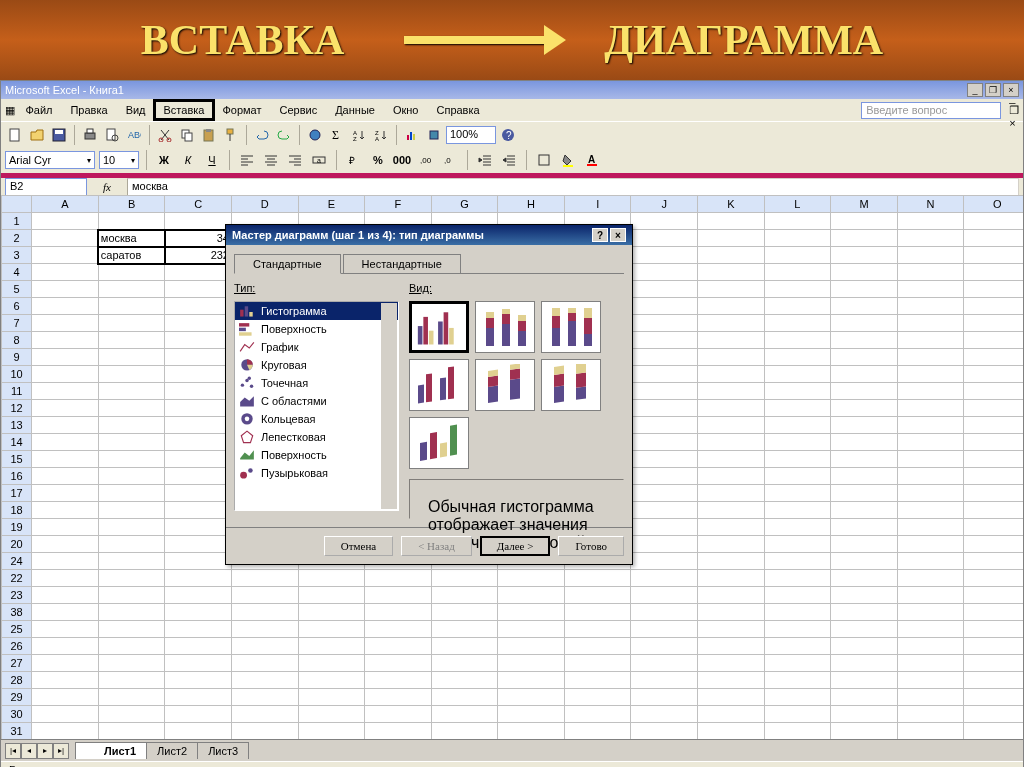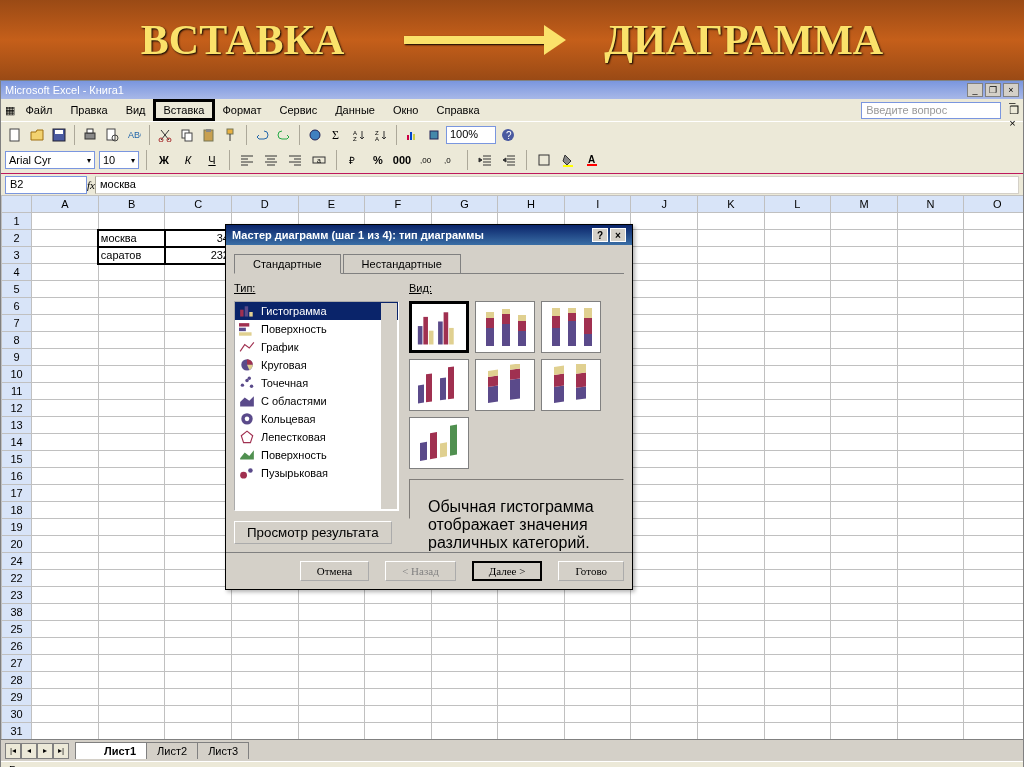--- a/index.html
+++ b/index.html
@@ -26,21 +26,21 @@
 .tb svg { width: 14px; height: 14px; }
 .sep { width: 1px; height: 20px; background: #aca899; margin: 0 3px; }
 .zoom { width: 50px; height: 18px; border: 1px solid #7a96df; background: #fff; padding:1px 3px; font-size:11px; }
 
 .fmtbar { height: 26px; background: #ece9d8; display: flex; align-items: center; padding: 0 4px; gap: 4px; }
 .combo { height: 18px; border: 1px solid #7a96df; background: #fff; padding:1px 3px; font-size:11px; display:flex; align-items:center; position:relative; }
 .combo::after { content:"▾"; position:absolute; right:3px; font-size:8px; color:#000; }
 .combo.font { width: 90px; }
 .combo.size { width: 40px; }
 
-.fxbar { height: 22px; background: #ece9d8; border-top: 1px solid #be185d; display: flex; align-items: center; padding: 0 4px; gap: 0; }
+.fxbar { height: 22px; background: #ece9d8; border-top: 5px solid #be185d; display: flex; align-items: center; padding: 0 4px; gap: 16px; }
 .namebox { width: 82px; height: 18px; border: 1px solid #7a96df; background: #fff; padding:1px 4px; font-size:11px; }
 .fxicon { font-style: italic; font-family: "Times New Roman"; }
 .fxinput { flex: 1; height: 18px; border: 1px solid #d4d0c8; background: #fff; padding:1px 4px; font-size:11px; border-left:1px solid #aca899; }
 
 
 .grid-wrap { position: relative; background: #fff; height: 544px; overflow: hidden; }
 .grid-wrap table { border-collapse: collapse; table-layout: fixed; width: 1030px; }
 .grid-wrap th, .grid-wrap td { border: 1px solid #c0c0c0; font-size: 11px; font-family: Arial; height: 17px; padding: 0 2px; }
 .grid-wrap th { background: #d8e4f8; color: #000; font-weight: normal; text-align:center; }
 .grid-wrap th.rowh { width: 30px; background:#d8e4f8; text-align:center; }
@@ -76,21 +76,21 @@
 .typelist .item .ico { width:16px; height:14px; display:flex; align-items:center; justify-content:center; }
 .scrollbit { position:absolute; right:1px; top:1px; bottom:1px; width:16px; background:#d4d0c8; }
 
 .subtypes { display:flex; flex-wrap:wrap; gap:6px; }
 .subtype { width: 60px; height: 52px; border:1px solid #808080; background:#fff; display:flex; align-items:center; justify-content:center; padding:4px; }
 .subtype.sel { border:3px solid #000; }
 .subtype svg { width: 50px; height: 42px; }
 
 .desc { border:1px inset #d4d0c8; padding:18px; margin-top:10px; height:40px; font-size:16px; }
 .preview-btn { margin-top: 10px; padding: 3px 12px; border:1px outset #fff; background:#d4d0c8; }
-.dlg-buttons { display:flex; justify-content:flex-end; gap:16px; padding: 8px; border-top:1px solid #808080; }
+.dlg-buttons { display:flex; justify-content:flex-end; gap:8px; padding: 8px; border-top:1px solid #808080; }
 .dlg-buttons button { padding: 3px 16px; border:1px outset #fff; background:#d4d0c8; font-size:11px; font-family:Tahoma; }
 .dlg-buttons button.primary { border:2px solid #000; padding:2px 15px; }
 .dlg-buttons button[disabled] { color:#808080; }
 
 
 .bar-s rect { fill:#5a4a8a; } .bar-s rect.b { fill:#a03050; } .bar-s rect.c { fill:#e0d090; } .bar-s rect.g { fill:#509050; }
 </style>
 </head>
 <body>
 
@@ -1046,21 +1046,20 @@
               <span class="ico">
                 <svg viewBox="0 0 14 12">
                   <circle cx="4" cy="8" r="3" fill="#a03050"></circle>
                   <circle cx="10" cy="4" r="2" fill="#5a4a8a"></circle>
                 </svg>
               </span>
               <span>Пузырьковая</span>
             </div>
           <div class="scrollbit"></div>
         </div>
-        <button class="preview-btn">Просмотр результата</button>
       </div>
       <div class="col-r">
         <span class="lbl">Вид:</span>
         <div class="subtypes">
           <div class="subtype sel bar-s">
               <svg viewBox="0 0 50 42">
                 <rect x="2" y="20" width="5" height="20"></rect>
                 <rect class="b" x="8" y="10" width="5" height="30"></rect>
                 <rect class="c" x="14" y="25" width="5" height="15"></rect>
                 <rect x="24" y="15" width="5" height="25"></rect>

